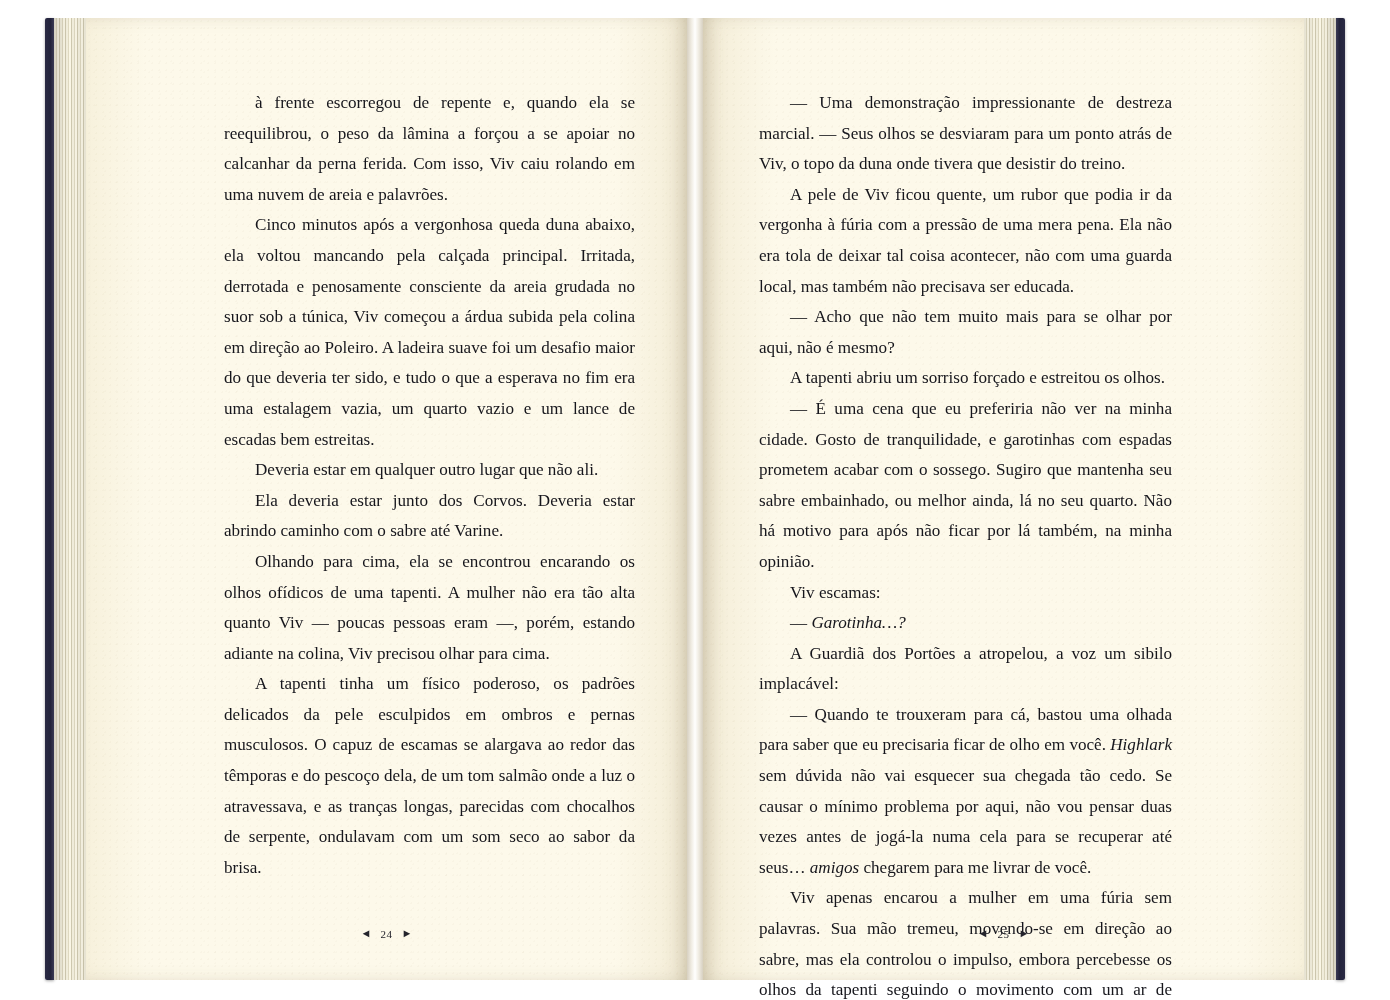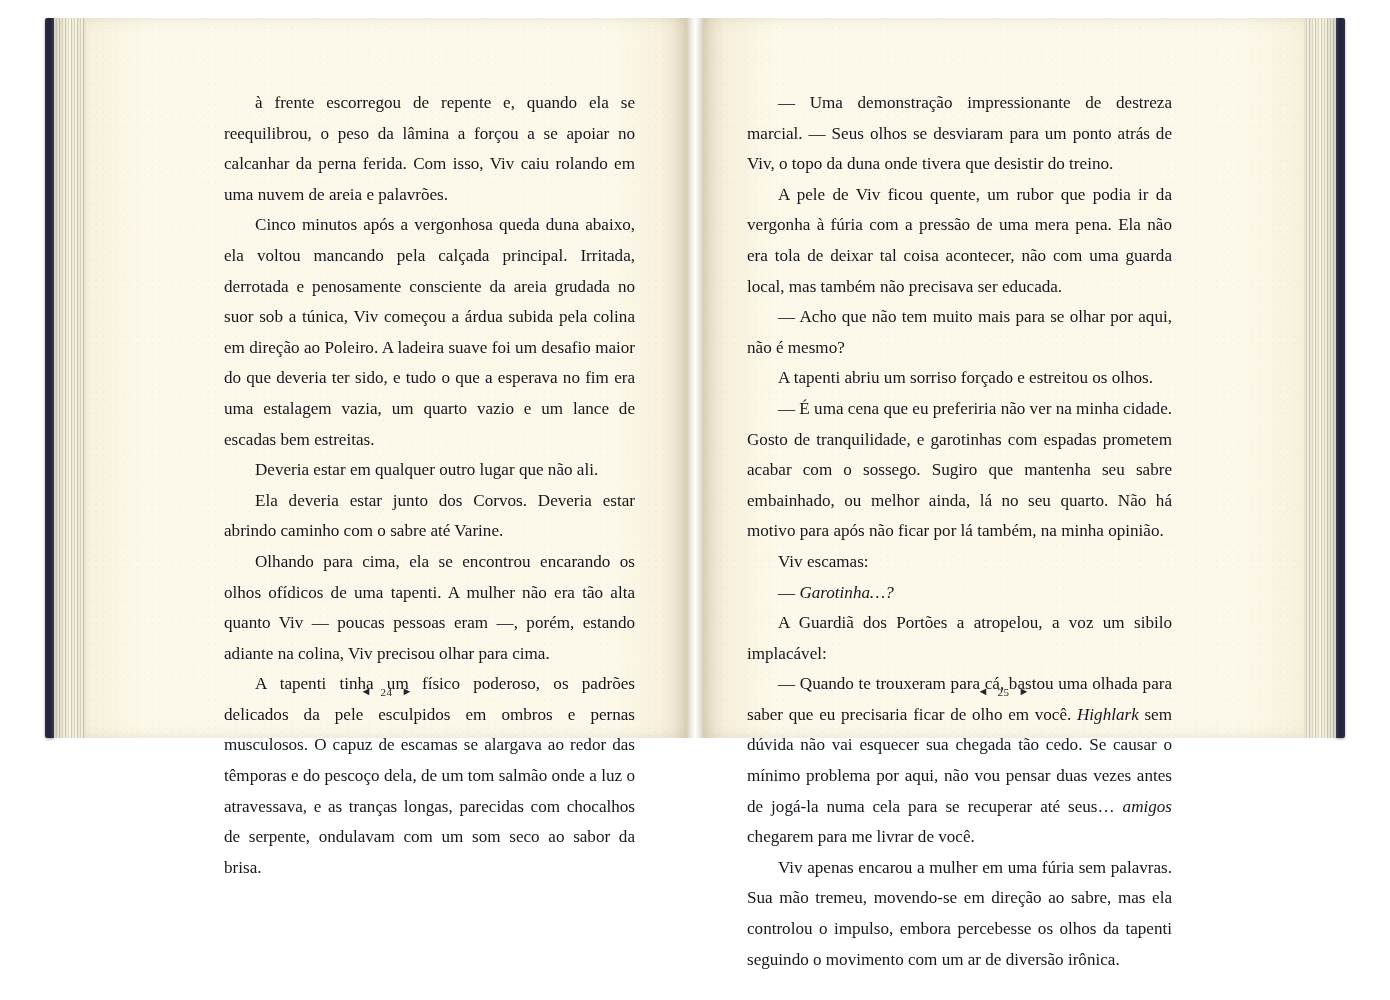--- a/index.html
+++ b/index.html
@@ -18,21 +18,21 @@
     background: #ffffff;
     font-family: "Liberation Serif", serif;
   }
 
   
   .book-body {
     position: absolute;
     left: 45px;
     top: 18px;
     width: 1300px;
-    height: 720px;
+    height: 962px;
     display: flex;
   }
 
   
   .cover-edge {
     width: 9px;
     background: linear-gradient(to right, #2a2a44 0%, #23233c 60%, #3b3b55 100%);
     border-radius: 2px 0 0 2px;
     box-shadow: 0 1px 3px rgba(0,0,0,.35);
   }
@@ -94,21 +94,21 @@
     top: 70px;
     bottom: 78px;
     color: #16161c;
     font-size: 17.1px;
     line-height: 30.6px;
     text-align: justify;
     -webkit-hyphens: auto;
     hyphens: auto;
   }
   .leaf.left .text-col  { left: 138px; right: 52px; }
-  .leaf.right .text-col { left: 44px;  right: 132px; }
+  .leaf.right .text-col { left: 56px;  right: 132px; }
 
   .text-col p {
     margin: 0;
     text-indent: 31px;
   }
   .text-col p em { font-style: italic; }
 
   .folio {
     position: absolute;
     bottom: 38px;

